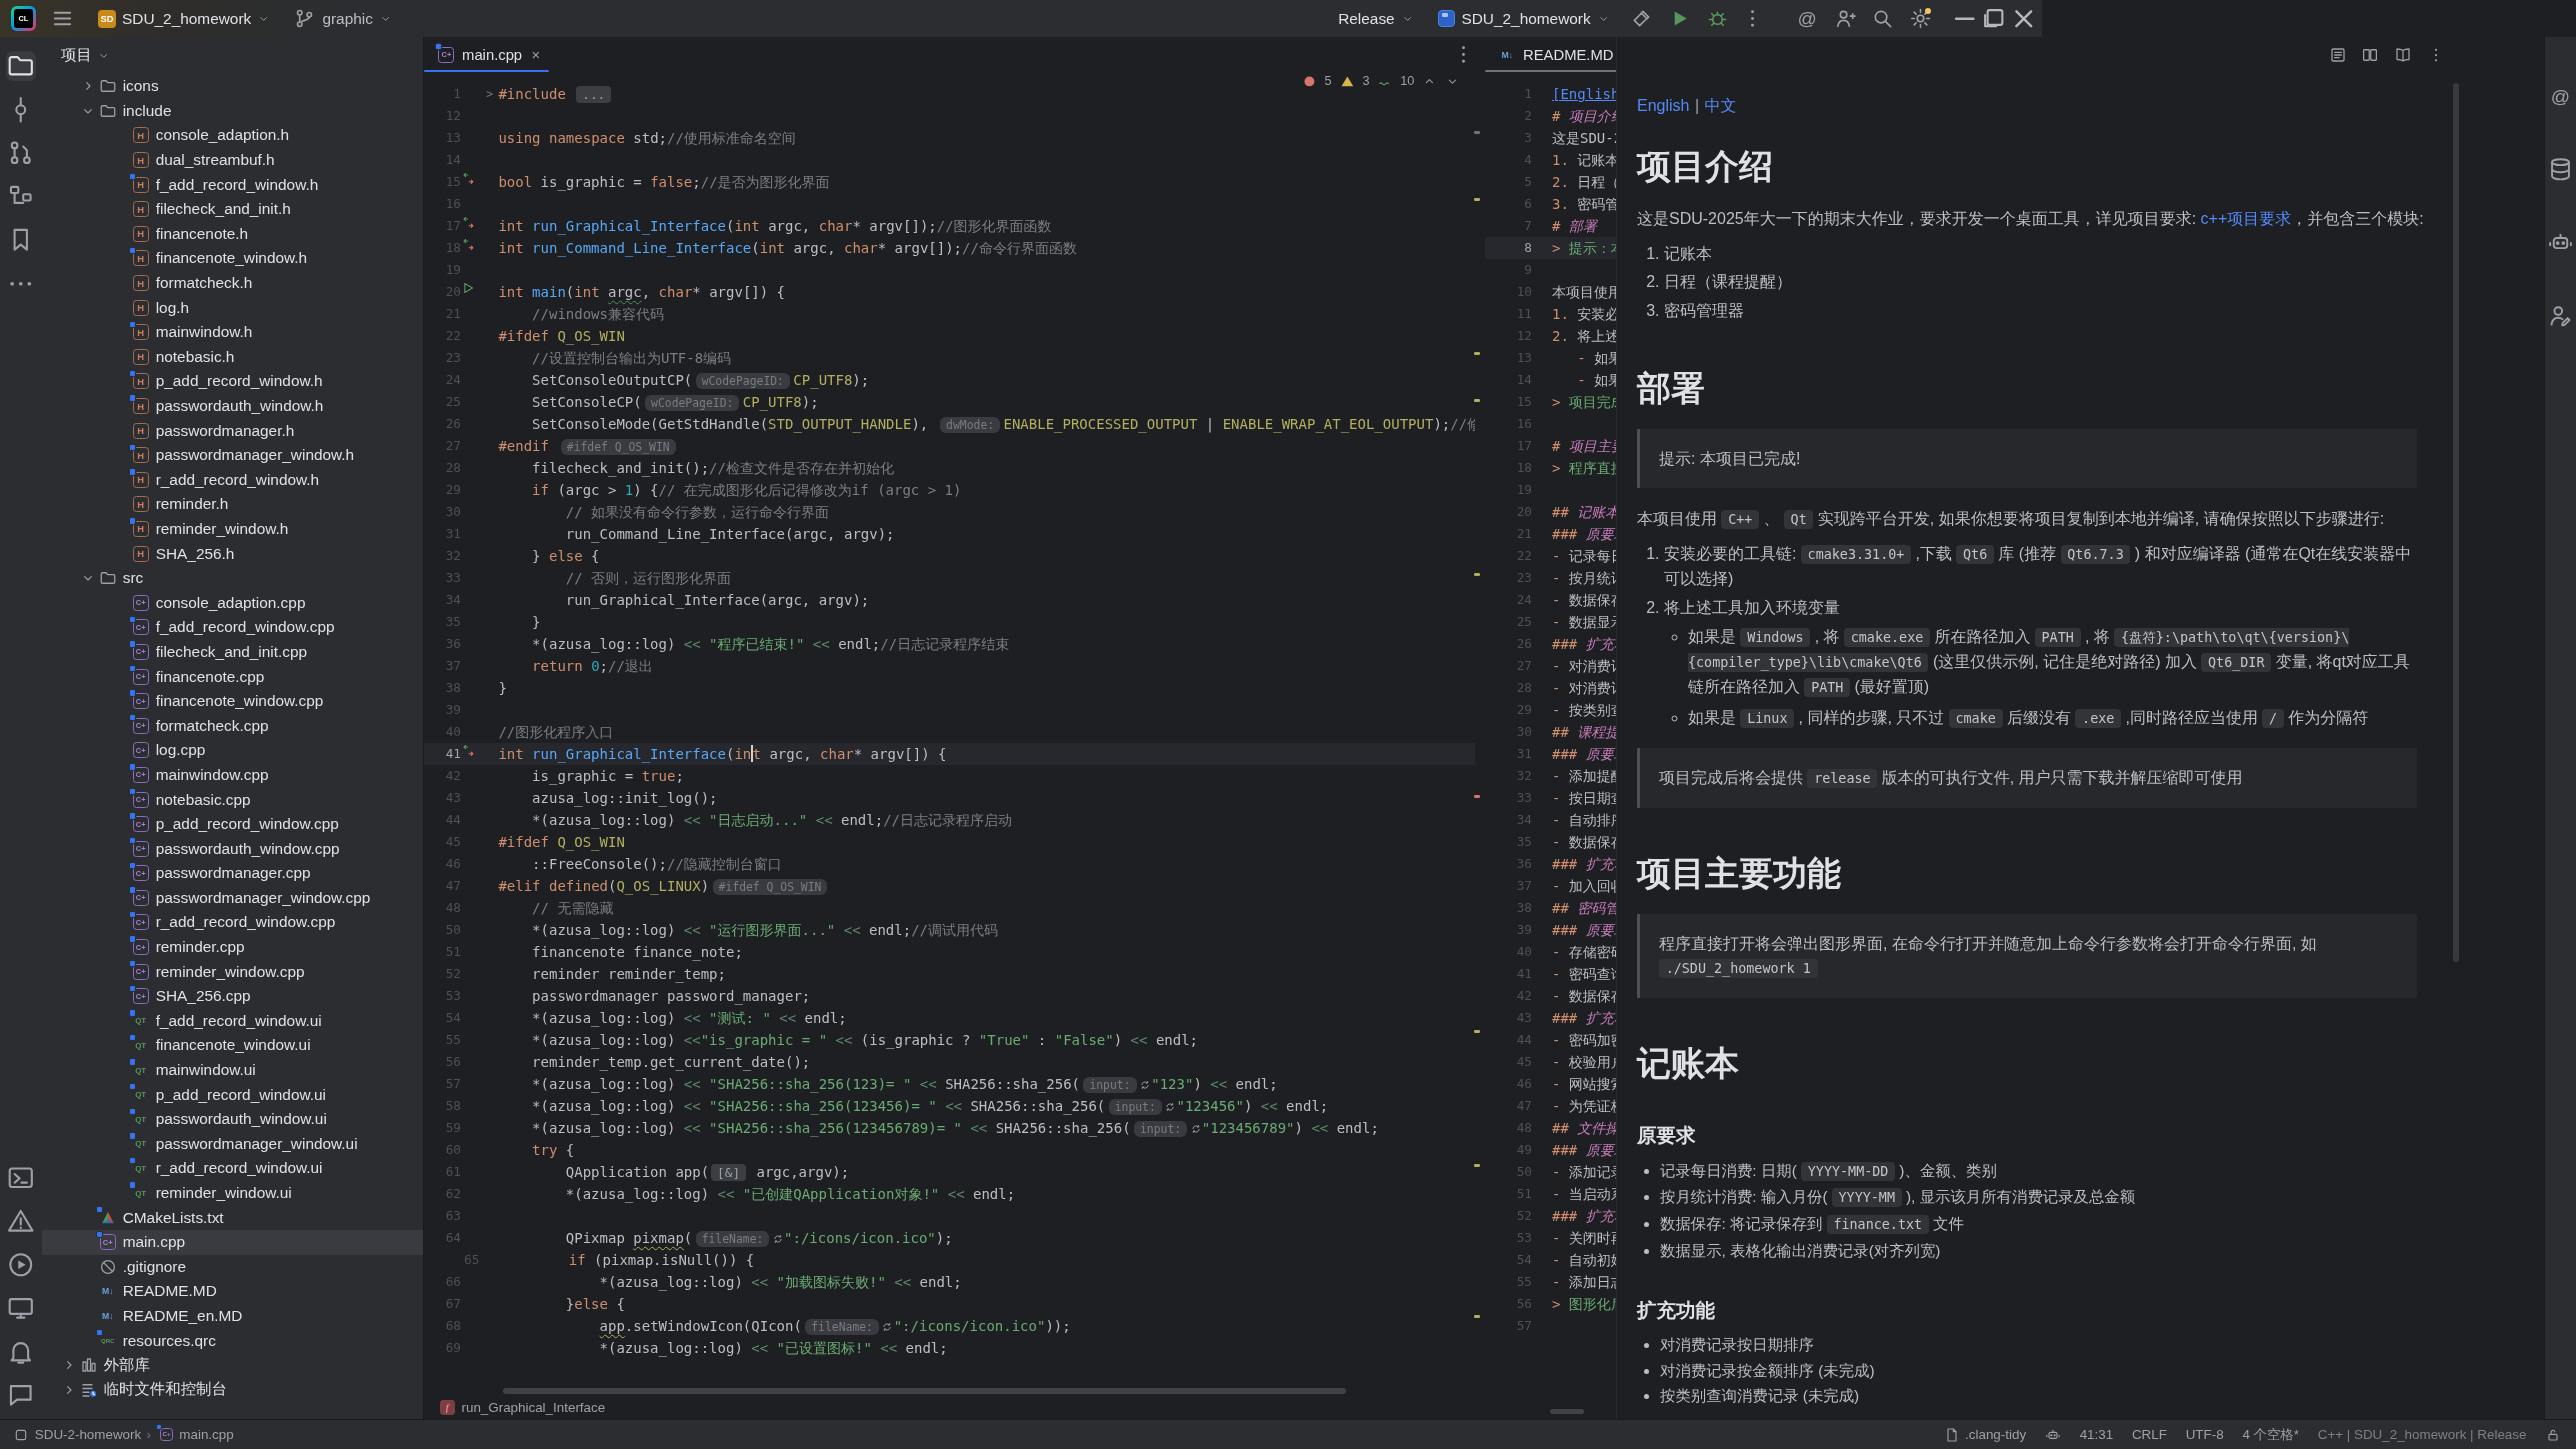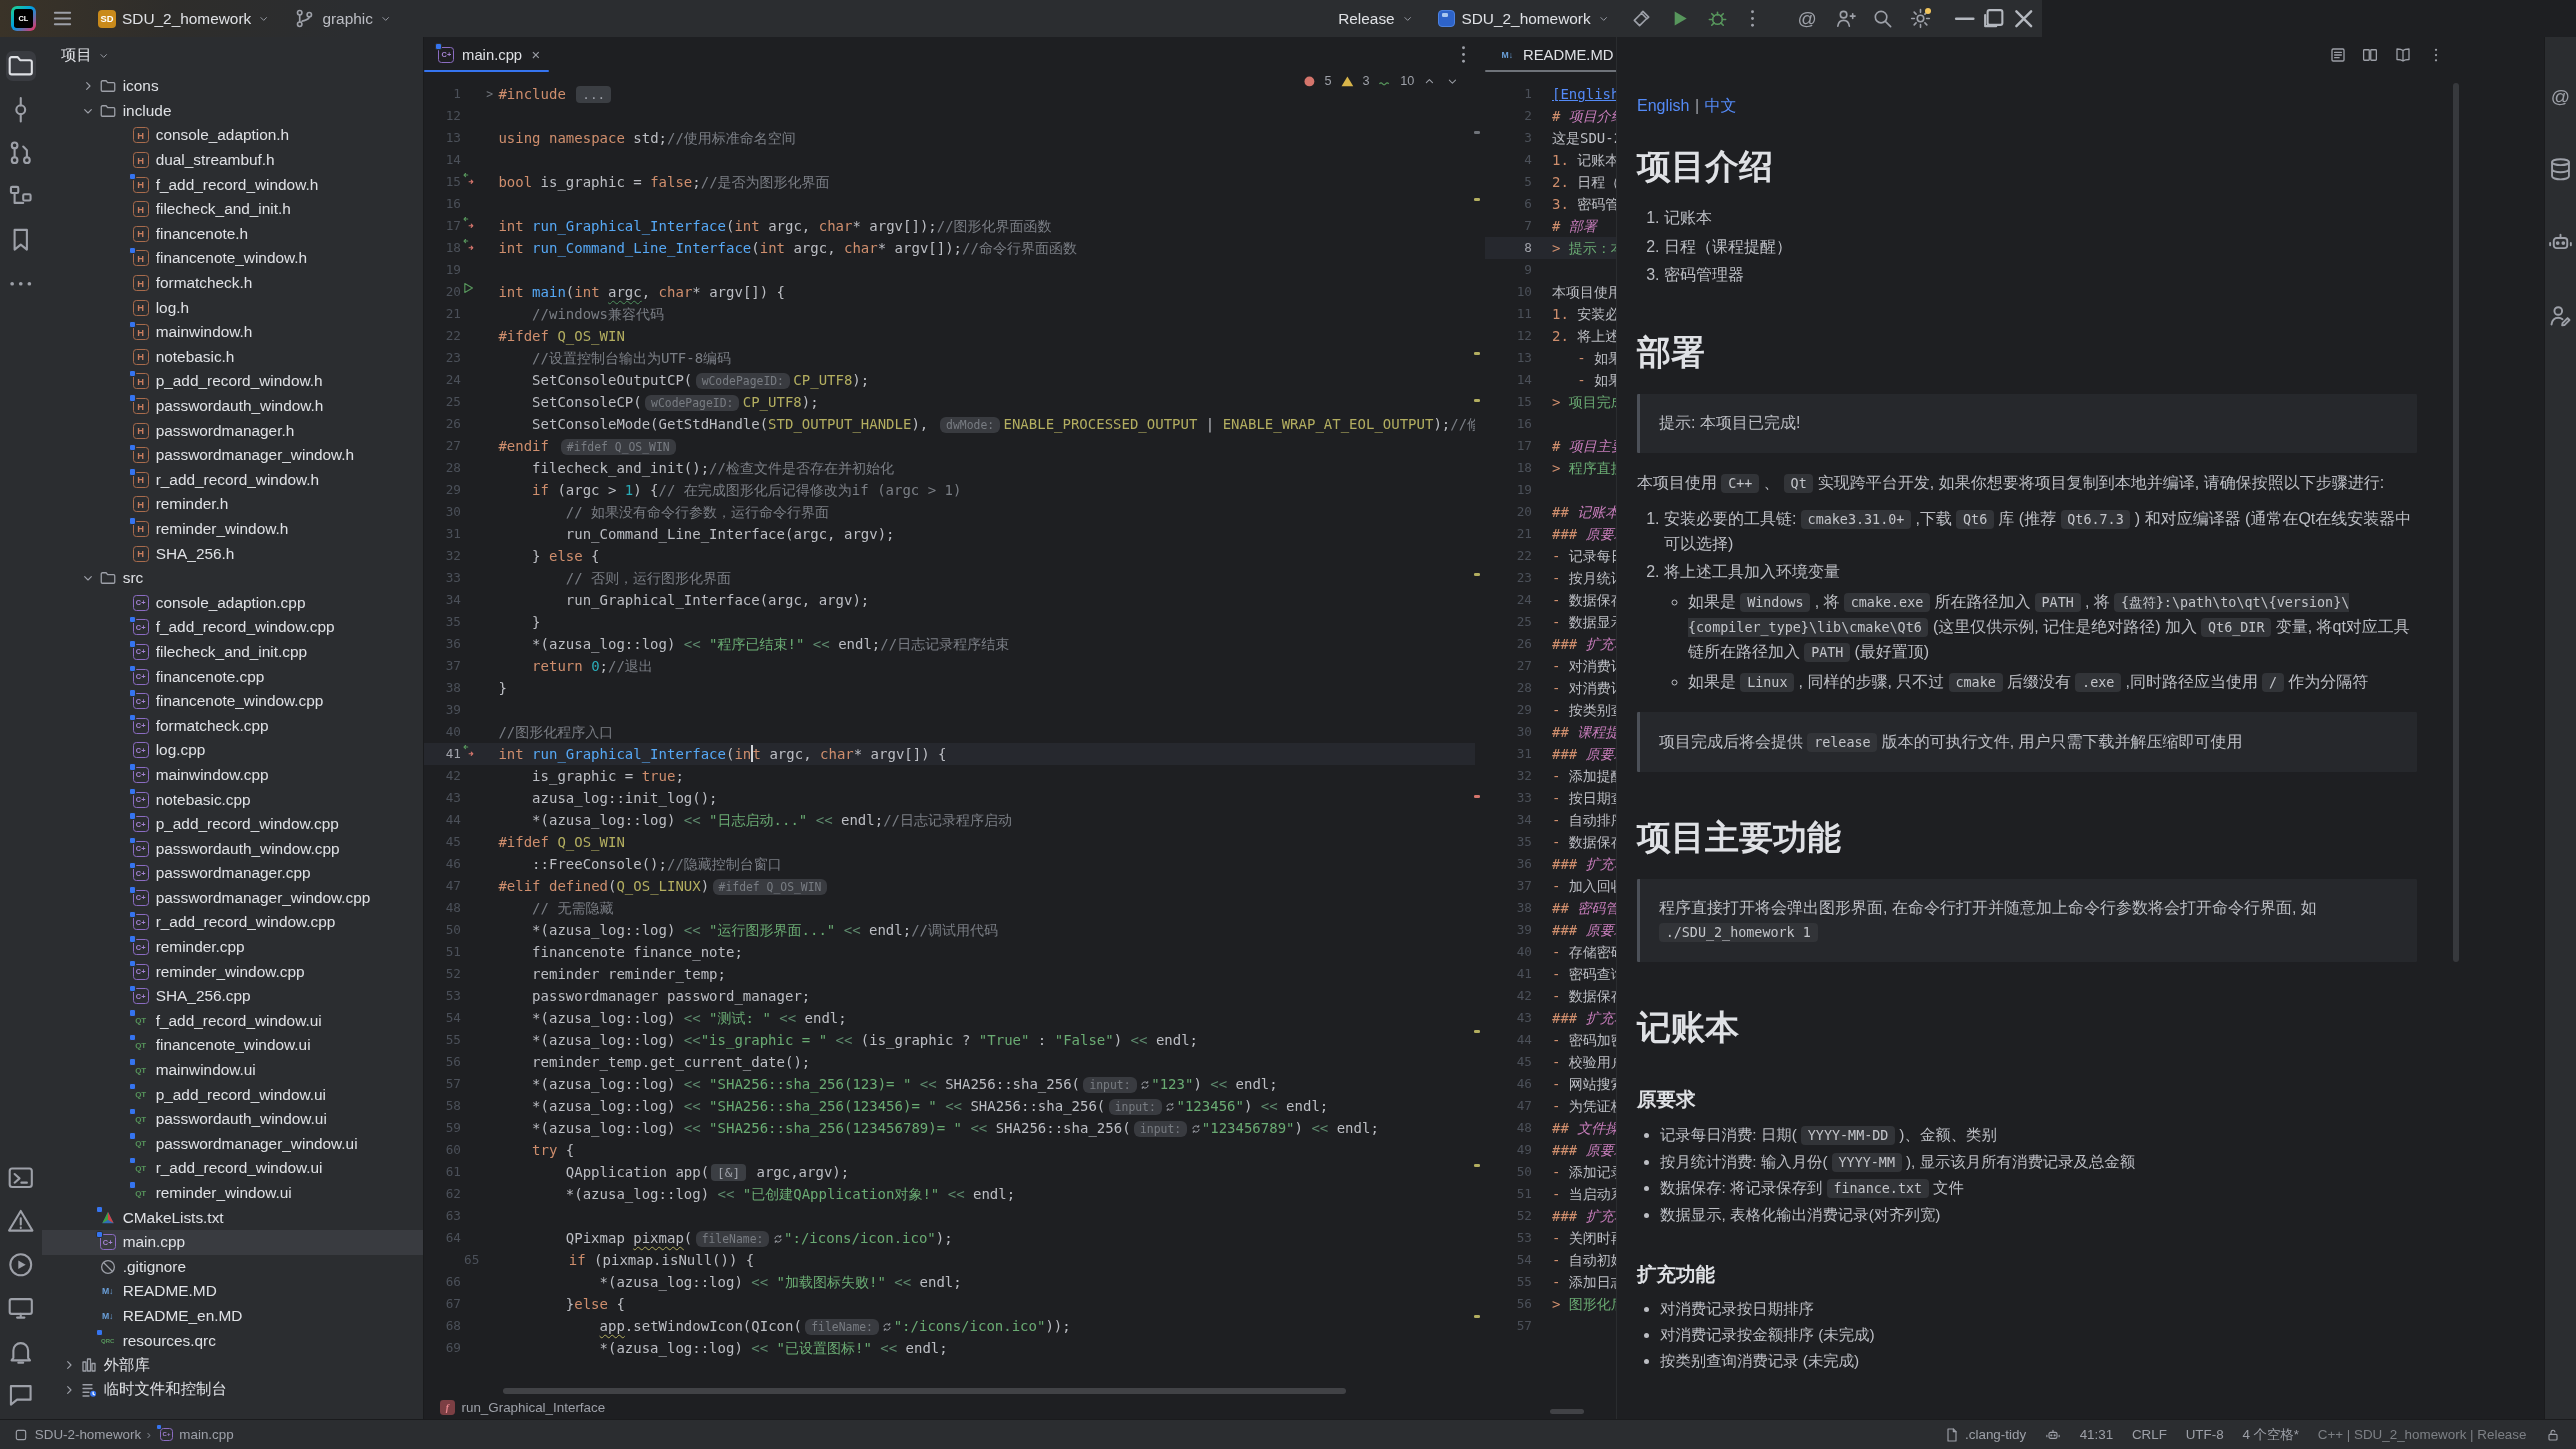--- a/index.html
+++ b/index.html
@@ -1008,20 +1008,21 @@
         <svg viewBox="0 0 24 24" width="100%" height="100%" fill="none" stroke="currentColor" stroke-width="1.7" stroke-linecap="round" stroke-linejoin="round">
           <circle cx="12" cy="5" r="1.5" fill="currentColor" stroke="none"></circle>
           <circle cx="12" cy="12" r="1.5" fill="currentColor" stroke="none"></circle>
           <circle cx="12" cy="19" r="1.5" fill="currentColor" stroke="none"></circle>
         </svg>
       </span>
   </div>
   <div id="preview-body">
       <div class="pv-links"><a>English</a><span class="sep">|</span><a>中文</a></div>
       <div class="pv-h1" style="margin-top: 27px;">项目介绍</div>
+      <div class="pv-p"><span>这是SDU-2025年大一下的期末大作业，要求开发一个桌面工具，详见项目要求: </span><span class="pv-lk">c++项目要求</span><span>，并包含三个模块:</span></div>
       <ol class="pv-ol">
         <li><span>记账本</span></li>
         <li><span>日程（课程提醒）</span></li>
         <li><span>密码管理器</span></li>
       </ol>
       <div class="pv-h1">部署</div>
       <div class="pv-quote"><span>提示: 本项目已完成!</span></div>
       <div class="pv-p"><span>本项目使用 </span><span class="pv-cd">C++</span><span> 、 </span><span class="pv-cd">Qt</span><span> 实现跨平台开发, 如果你想要将项目复制到本地并编译, 请确保按照以下步骤进行:</span></div>
       <ol class="pv-ol">
         <li><span>安装必要的工具链: </span><span class="pv-cd">cmake3.31.0+</span><span> ,下载 </span><span class="pv-cd">Qt6</span><span> 库 (推荐 </span><span class="pv-cd">Qt6.7.3</span><span> ) 和对应编译器 (通常在Qt在线安装器中可以选择)</span></li>

